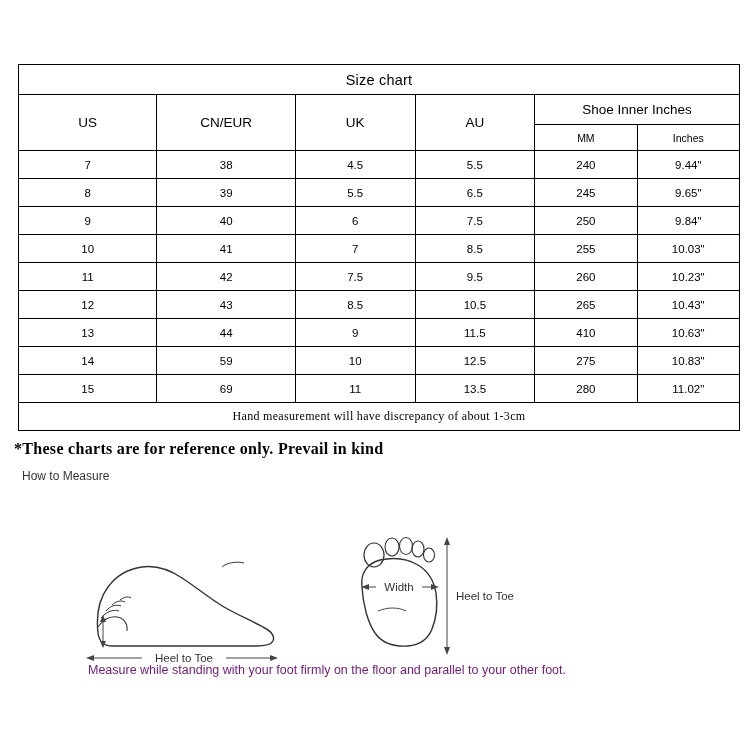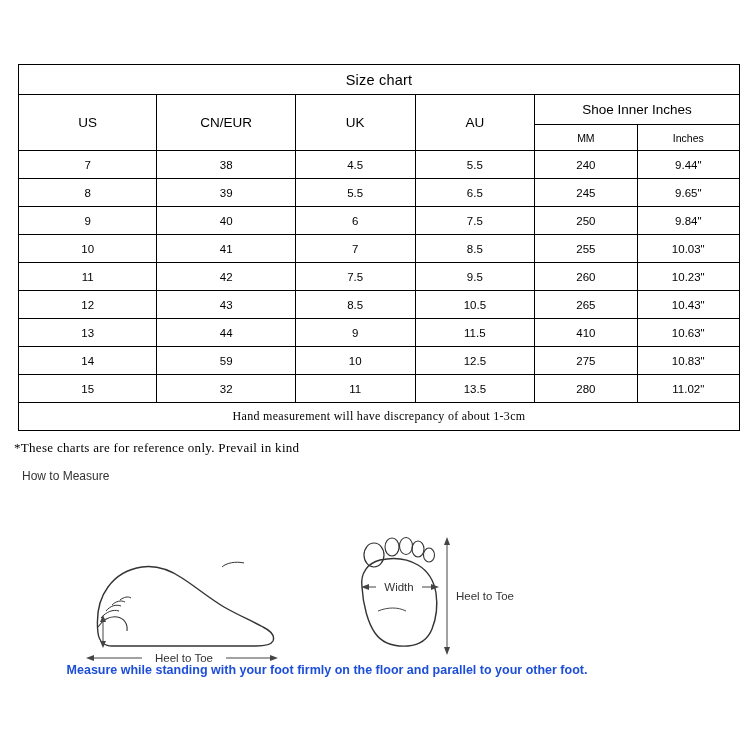--- a/index.html
+++ b/index.html
@@ -61,23 +61,23 @@
     font-family: "Liberation Serif", serif;
     font-weight: bold;
     letter-spacing: .3px;
   }
 
   
   .ref-note {
     position: absolute;
     left: 14px;
     top: 440px;
-    font-size: 13px;
+    font-size: 16px;
     font-family: "Liberation Serif", serif;
-    font-weight: normal;
+    font-weight: bold;
     color: #000;
     letter-spacing: .3px;
   }
 
   
   .how-title {
     position: absolute;
     left: 22px;
     top: 469px;
     font-size: 12px;
@@ -101,22 +101,21 @@
   }
   .figures svg { display: block; }
 
   .caption {
     position: absolute;
     left: 0;
     top: 663px;
     width: 654px;
     text-align: center;
     font-size: 12.5px;
-    color: #1d4ed8;
-    font-weight: bold;
+    color: #701a75;
   }
   .fig-label {
     font-size: 11.5px;
     fill: #333;
     font-family: "Liberation Sans", sans-serif;
   }
 </style>
 </head>
 <body>
 
@@ -207,21 +206,21 @@
         <tr>
           <td class="data-cell">14</td>
           <td class="data-cell">59</td>
           <td class="data-cell">10</td>
           <td class="data-cell">12.5</td>
           <td class="data-cell">275</td>
           <td class="data-cell">10.83"</td>
         </tr>
         <tr>
           <td class="data-cell">15</td>
-          <td class="data-cell">32</td>
+          <td class="data-cell">69</td>
           <td class="data-cell">11</td>
           <td class="data-cell">13.5</td>
           <td class="data-cell">280</td>
           <td class="data-cell">11.02"</td>
         </tr>
 
         <tr>
           <td class="note-cell" colspan="6">Hand measurement will have discrepancy of about 1-3cm</td>
         </tr>
       </tbody>

